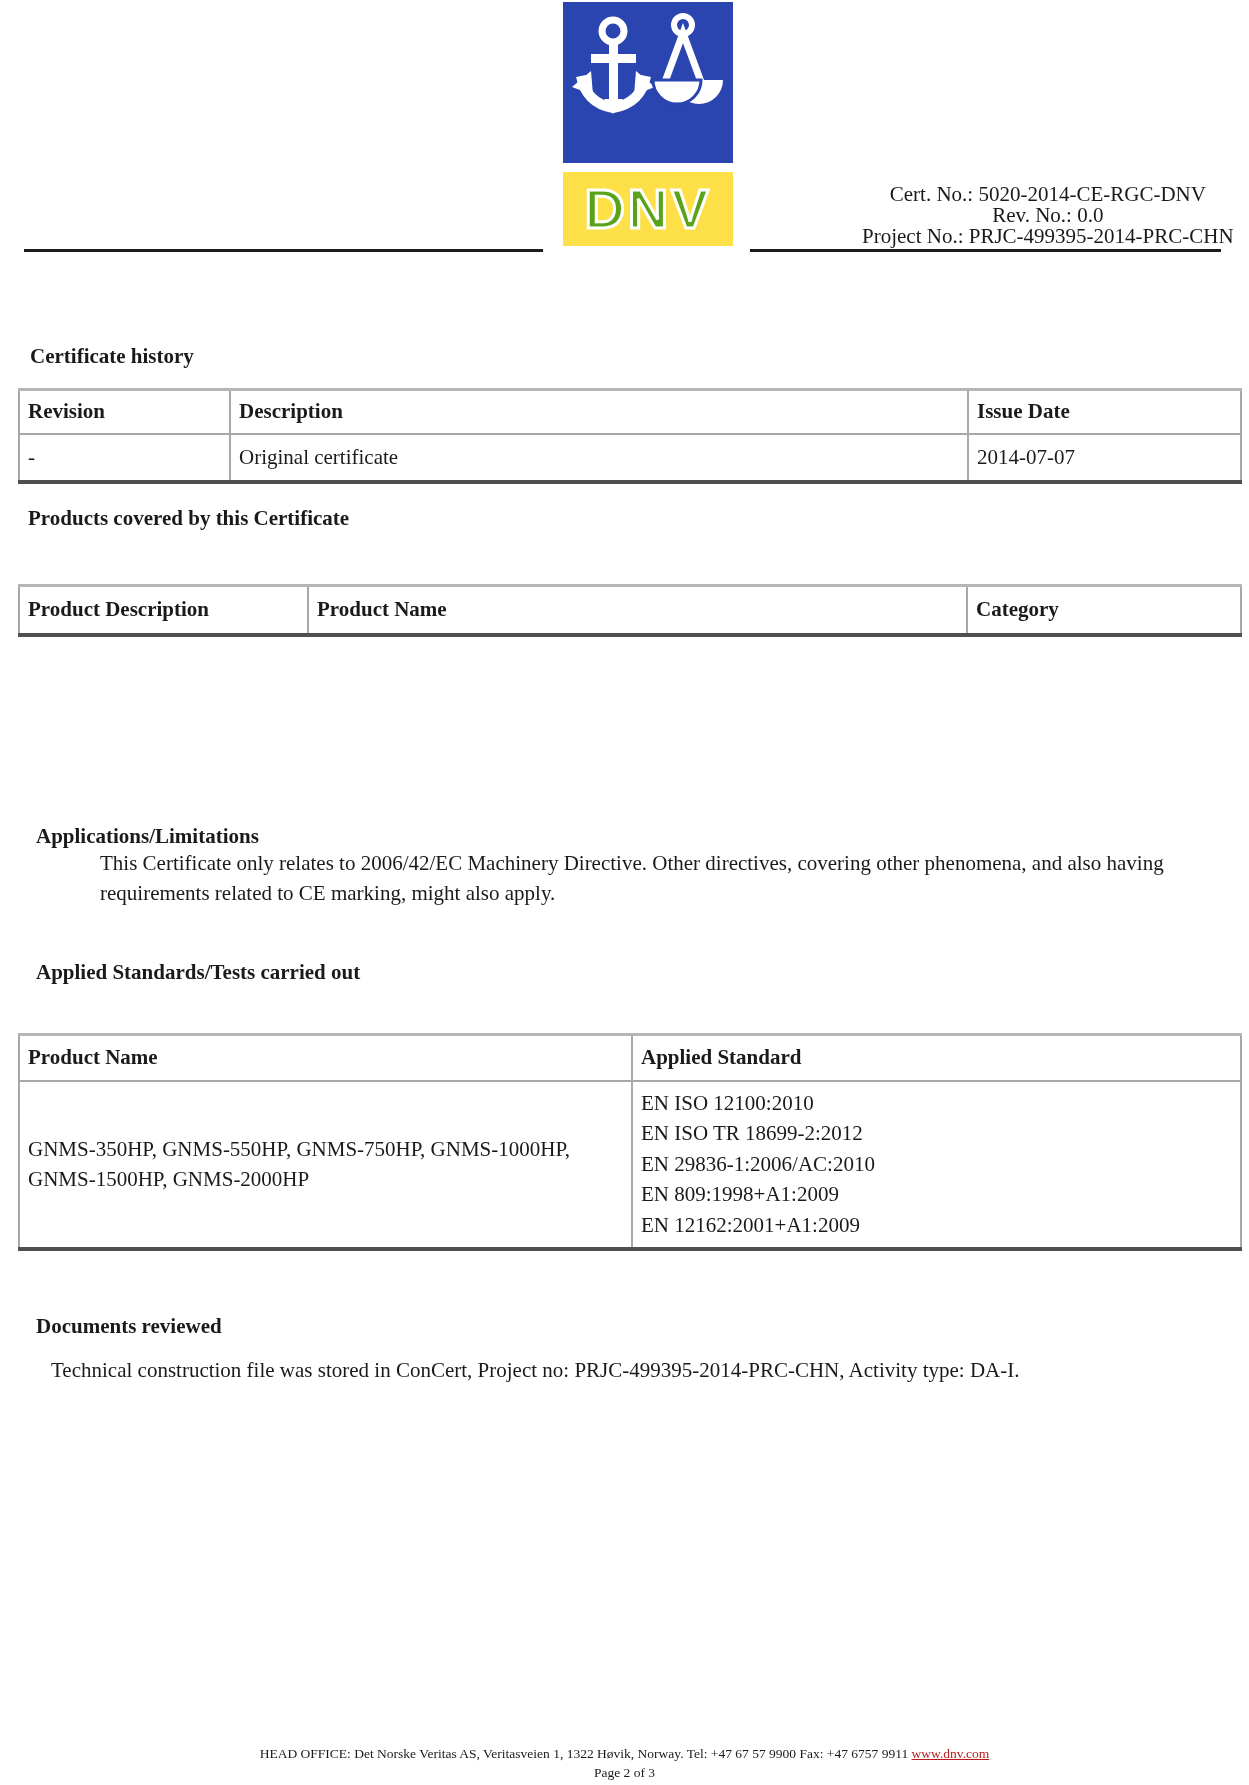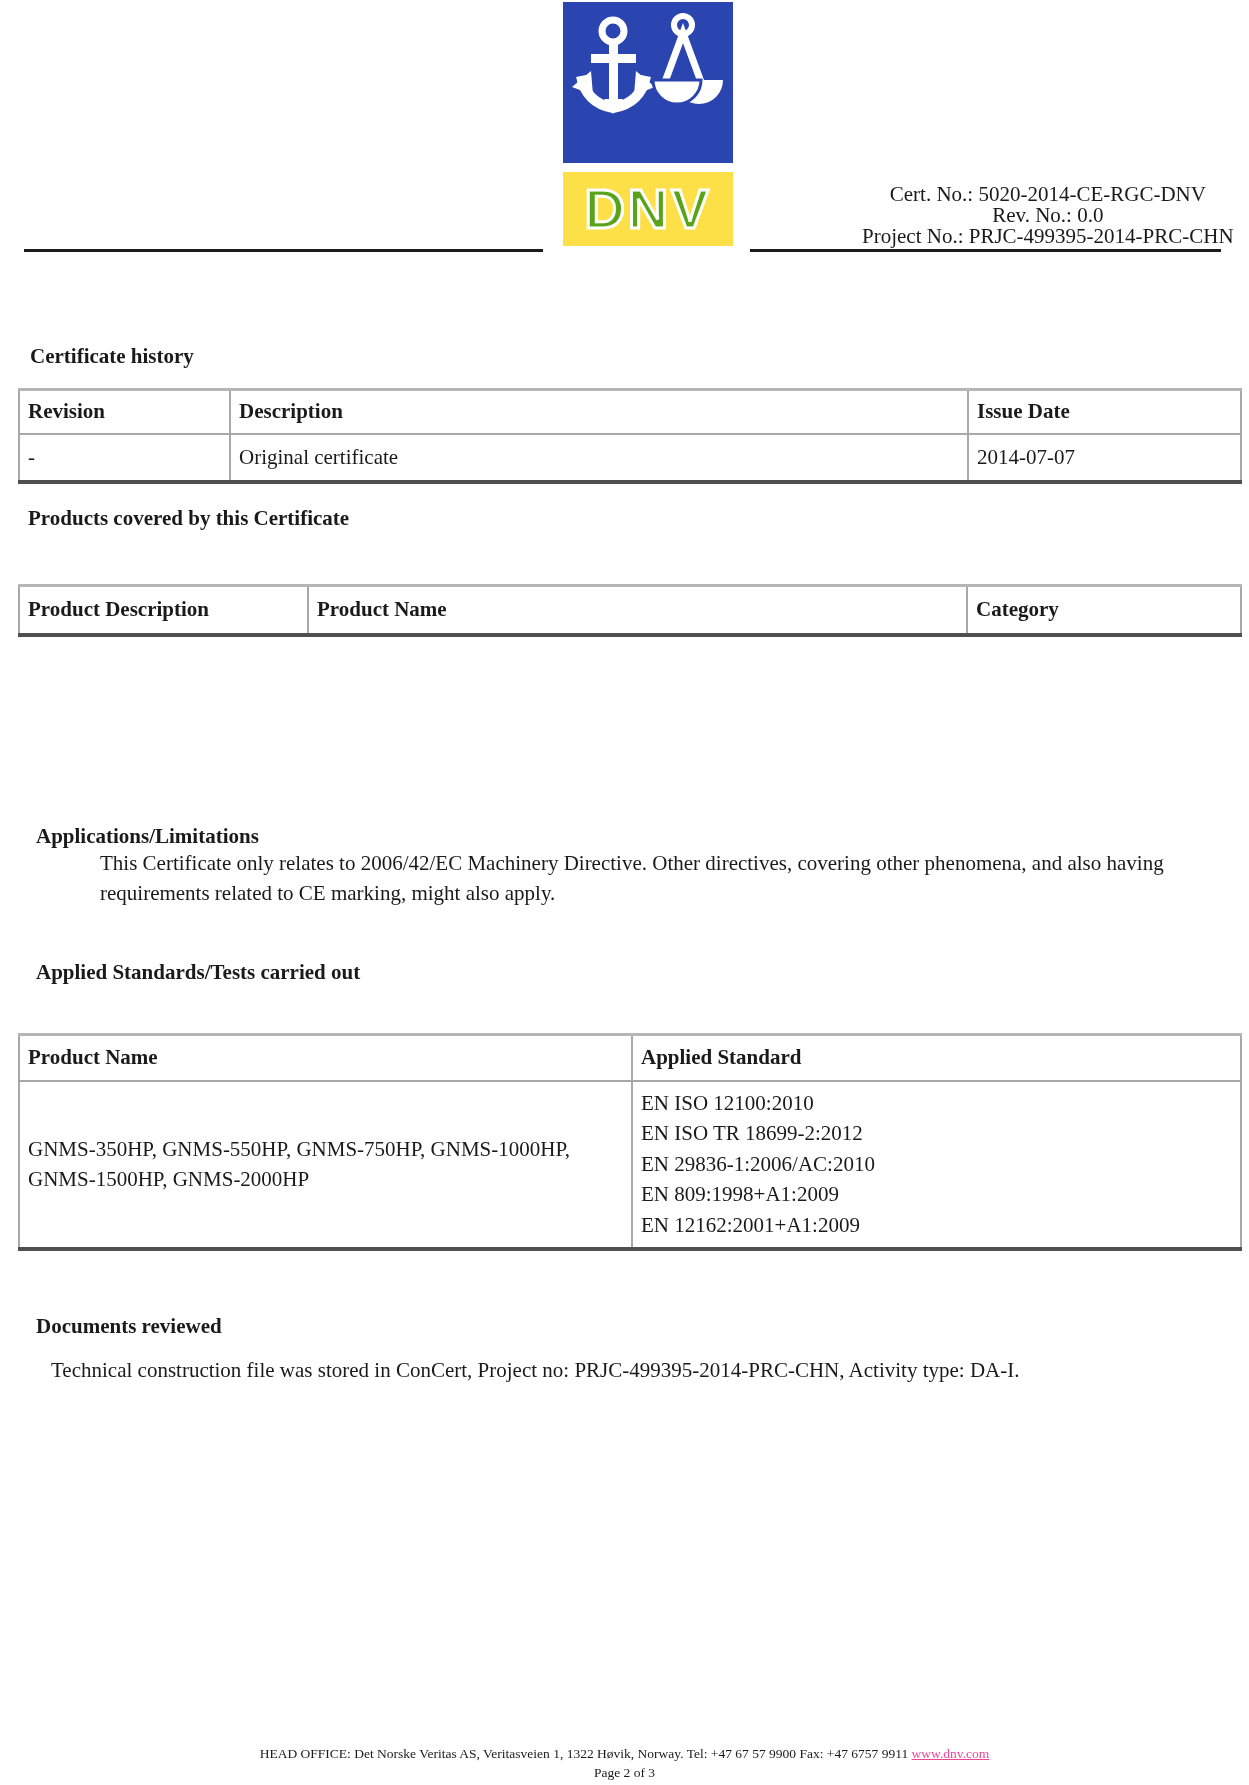--- a/index.html
+++ b/index.html
@@ -76,21 +76,21 @@
   .cell-center { text-align:center; }
   .cell-bold   { font-weight:bold; }
   .v-mid { vertical-align:middle; }
   .standards-list div { line-height:30.5px; }
 
   
   .footer {
     position:absolute; left:0; top:1744px; width:1249px;
     text-align:center; font-size:13.5px; line-height:19px;
   }
-  .footer a { color:#ec4899; text-decoration:underline;margin-top:16px; }
+  .footer a { color:#b91c1c; text-decoration:underline;margin-top:16px; }
 </style>
 </head>
 <body>
 
 <div class="page">
 
   <div class="logo-blue">
     <svg width="170" height="161" viewBox="0 0 170 161">
 
       <g>

